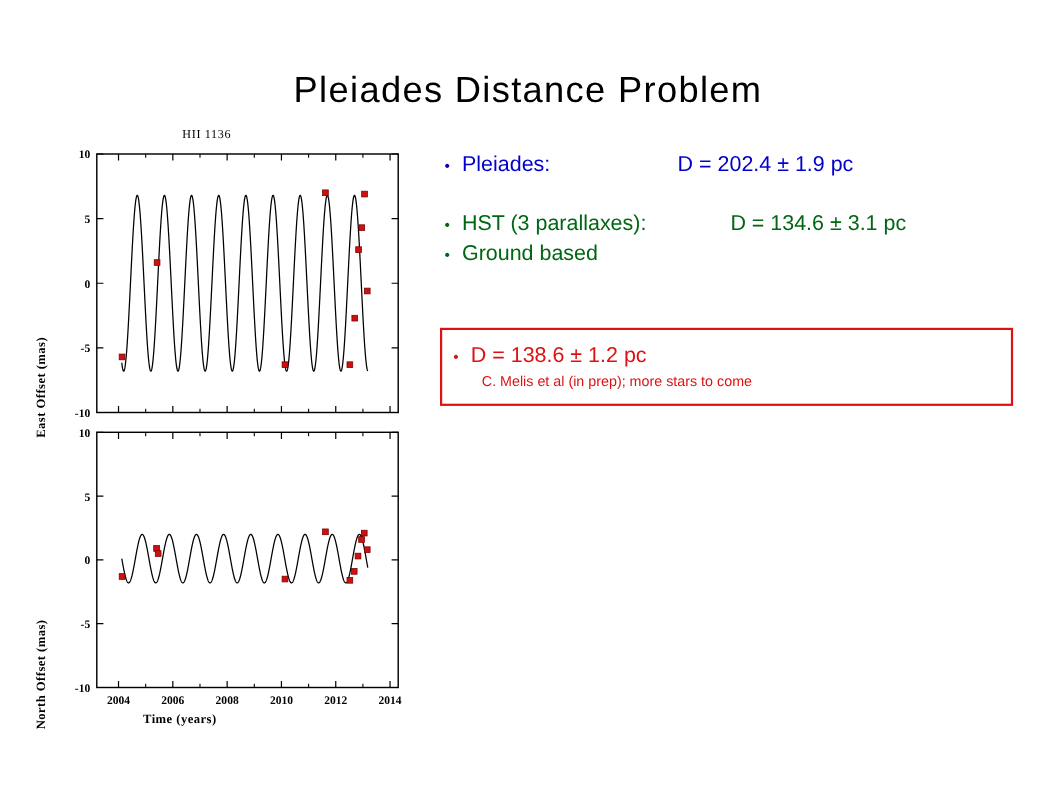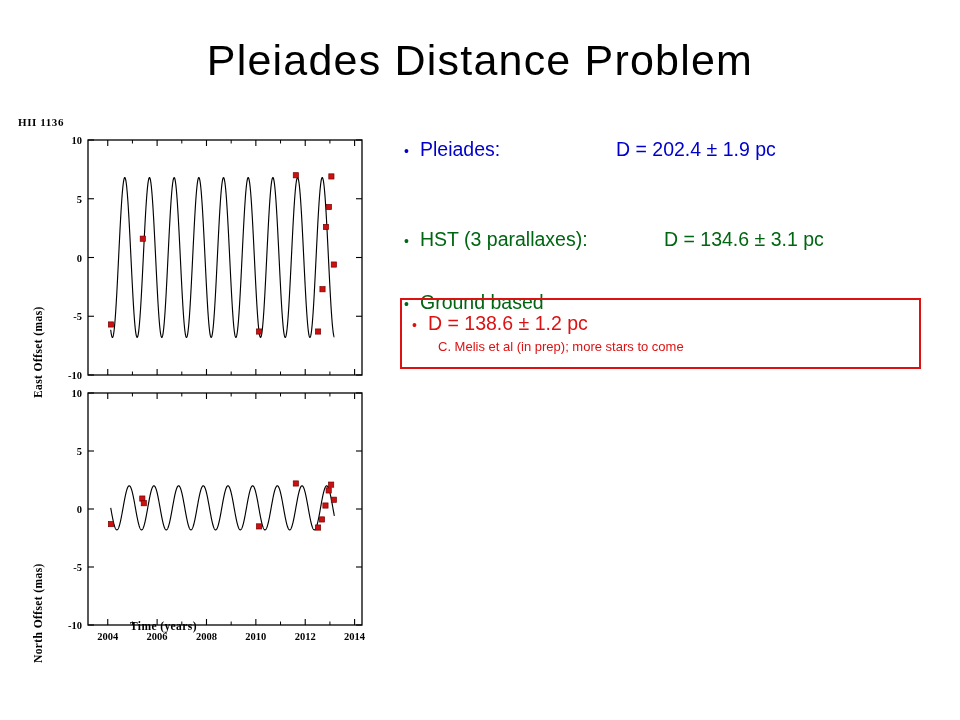--- a/index.html
+++ b/index.html
@@ -13,66 +13,67 @@
     position: relative;
     overflow: hidden;
     font-family: "Liberation Sans", sans-serif;
     color: #000000;
   }
 
   
   #slide-title {
     position: absolute;
     left: 0;
-    top: 36px;
+    top: 63px;
     width: 960px;
     text-align: center;
     font-family: "Liberation Sans", sans-serif;
-    font-size: 43px;
+    font-size: 33px;
     font-weight: 400;
     letter-spacing: 1.2px;
     color: #000000;
     white-space: nowrap;
   }
 
   
   #figure {
     position: absolute;
     left: 18px;
     top: 108px;
     width: 370px;
     height: 560px;
   }
   #figure-title {
     position: absolute;
     left: 0;
     top: 8px;
     width: 340px;
+    text-align: center;
     font-family: "Liberation Serif", serif;
-    font-weight: bold;
+    font-weight: normal;
     font-size: 11px;
     letter-spacing: 0.6px;
     color: #000;
   }
   .ax-label {
     position: absolute;
     font-family: "Liberation Serif", serif;
     font-weight: bold;
     font-size: 11.5px;
     letter-spacing: 0.4px;
     color: #000;
     white-space: nowrap;
   }
   .ax-label.rot {
     transform-origin: 0 0;
     transform: rotate(-90deg);
   }
   #xaxis-label {
     left: 112px;
-    top: 512px;
+    top: 540px;
   }
   #ylabel-top {
     left: 14px;
     top: 290px;
   }
   #ylabel-bottom {
     left: 14px;
     top: 555px;
   }
   svg.plot { position: absolute; left: 0; top: 0; }
@@ -105,21 +106,21 @@
     line-height: 1;
     display: inline-block;
   }
   .bl-label { display: inline-block; }
   .bl-value { display: inline-block; }
 
   .grp-hipparcos { color: #0000CC; margin-bottom: 26px; }
   .grp-hipparcos .bl-label { width: 196px; }
 
   .grp-hst { color: #006611; }
-  .grp-hst .bl-label { width: 244px; margin-top: 36px; }
+  .grp-hst .bl-label { width: 244px; }
 
   
   #vlba-box {
     position: absolute;
     left: 400px;
     top: 298px;
     width: 521px;
     height: 71px;
     border: 2px solid #DD1111;
     box-sizing: border-box;

